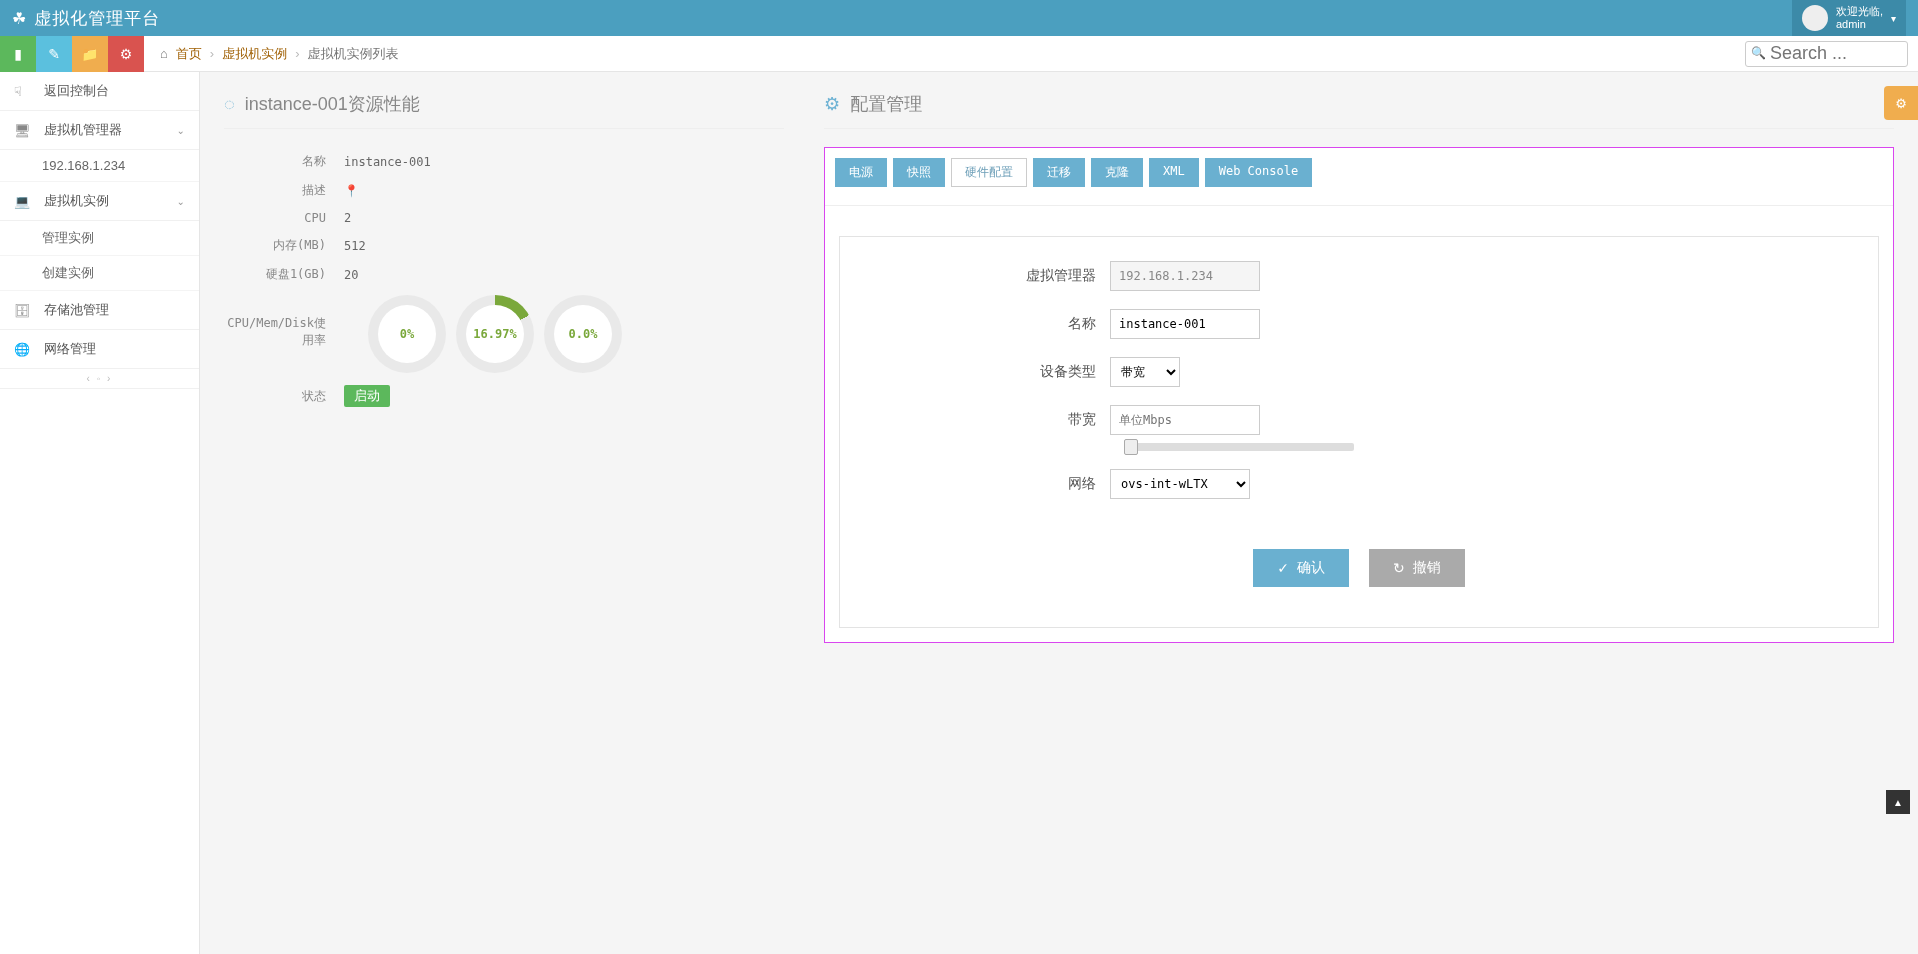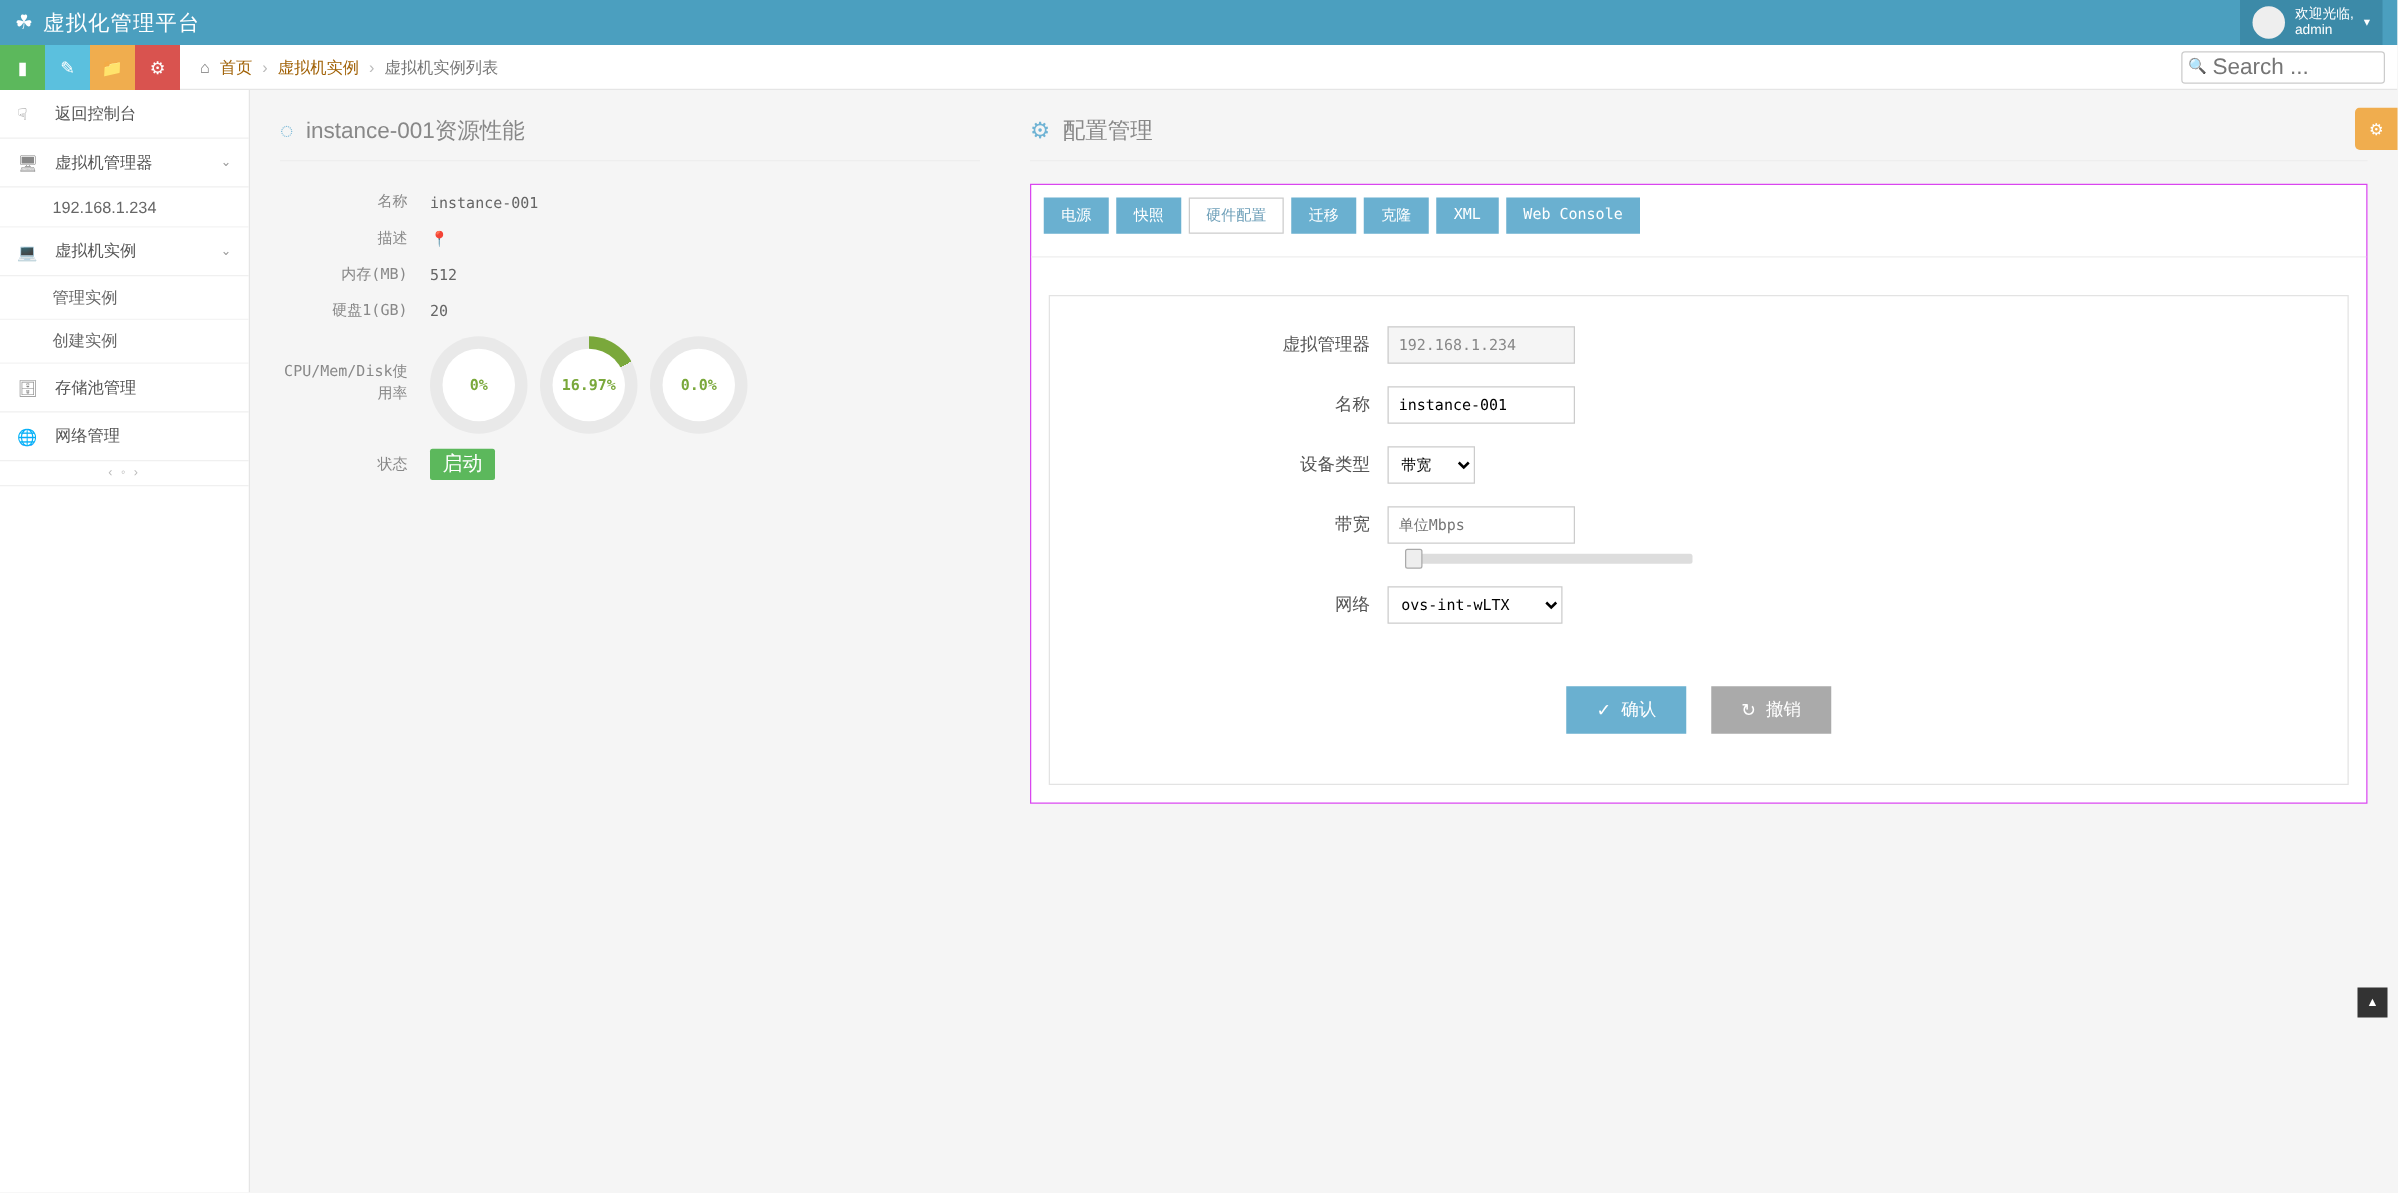--- a/index.html
+++ b/index.html
@@ -57,21 +57,21 @@
   .info-row .lbl { width: 120px; text-align:right; color:#888; font-size:12px; padding-right:18px; font-family:"SimSun", monospace; }
   .info-row .val { color:#666; font-size:12px; font-family: monospace, "SimSun"; }
   .pin-icon { color:#f0ad4e; }
   
   
   .gauges { display:flex; gap:10px; }
   .gauge { width:78px; height:78px; border-radius:50%; position:relative; display:flex; align-items:center; justify-content:center; }
   .gauge .ring { position:absolute; inset:0; border-radius:50%; }
   .gauge .inner { width:58px; height:58px; background:#fff; border-radius:50%; display:flex; align-items:center; justify-content:center; font-size:12px; font-weight:bold; color:#7aa83b; position:relative; z-index:2;}
   
-  .badge-green { background:#5cb85c; color:#fff; padding:2px 10px; border-radius:2px; font-size:16px; display:inline-block;}
+  .badge-green { background:#5cb85c; color:#fff; padding:2px 10px; border-radius:2px; font-size:13px; display:inline-block;}
   
   
   .tabs-outer { border:1px solid #d946ef; background:#fff; padding:0; }
   .tabset1 { display:flex; gap:6px; padding:10px 10px 18px 10px; border-bottom:1px solid #eee; }
   .tab1 { background:#6ab0d0; color:#fff; padding:6px 14px; font-size:12px; cursor:pointer; font-family:"SimSun", monospace; }
   .tab1.active { background:#fff; color:#6d9fb8; border:1px solid #ccc; padding:5px 13px;}
   
   .inner-panel { margin: 30px 14px 14px 14px; border:1px solid #e3e3e3; }
   .tabset2 { display:flex; border-bottom:1px solid #e3e3e3; }
   .tab2 { padding:10px 18px; font-size:13px; color:#999; cursor:pointer; border-right:1px solid #e3e3e3; }
@@ -194,28 +194,32 @@
         </div>
         <div class="info-row">
           <div class="lbl">名称</div>
           <div class="val">instance-001</div>
         </div>
         <div class="info-row">
           <div class="lbl">描述</div>
           <div class="val pin-icon">📍</div>
         </div>
         <div class="info-row">
+          <div class="lbl">CPU</div>
+          <div class="val">2</div>
+        </div>
+        <div class="info-row">
           <div class="lbl">内存(MB)</div>
           <div class="val">512</div>
         </div>
         <div class="info-row">
           <div class="lbl">硬盘1(GB)</div>
           <div class="val">20</div>
         </div>
-        <div class="info-row" style="align-items:flex-start;">
+        <div class="info-row" style="align-items:flex-start;gap:24px;">
           <div class="lbl" style="line-height:1.4; padding-top:20px;">CPU/Mem/Disk使用率</div>
           <div class="val">
             <div class="gauges">
               <div class="gauge">
                 <div class="ring" style="background:conic-gradient(#7aa83b 0deg 0deg, #e9e9e9 0deg 360deg);"></div>
                 <div class="inner">0%</div>
               </div>
               <div class="gauge">
                 <div class="ring" style="background:conic-gradient(#7aa83b 0deg 61deg, #e9e9e9 61deg 360deg);"></div>
                 <div class="inner">16.97%</div>

